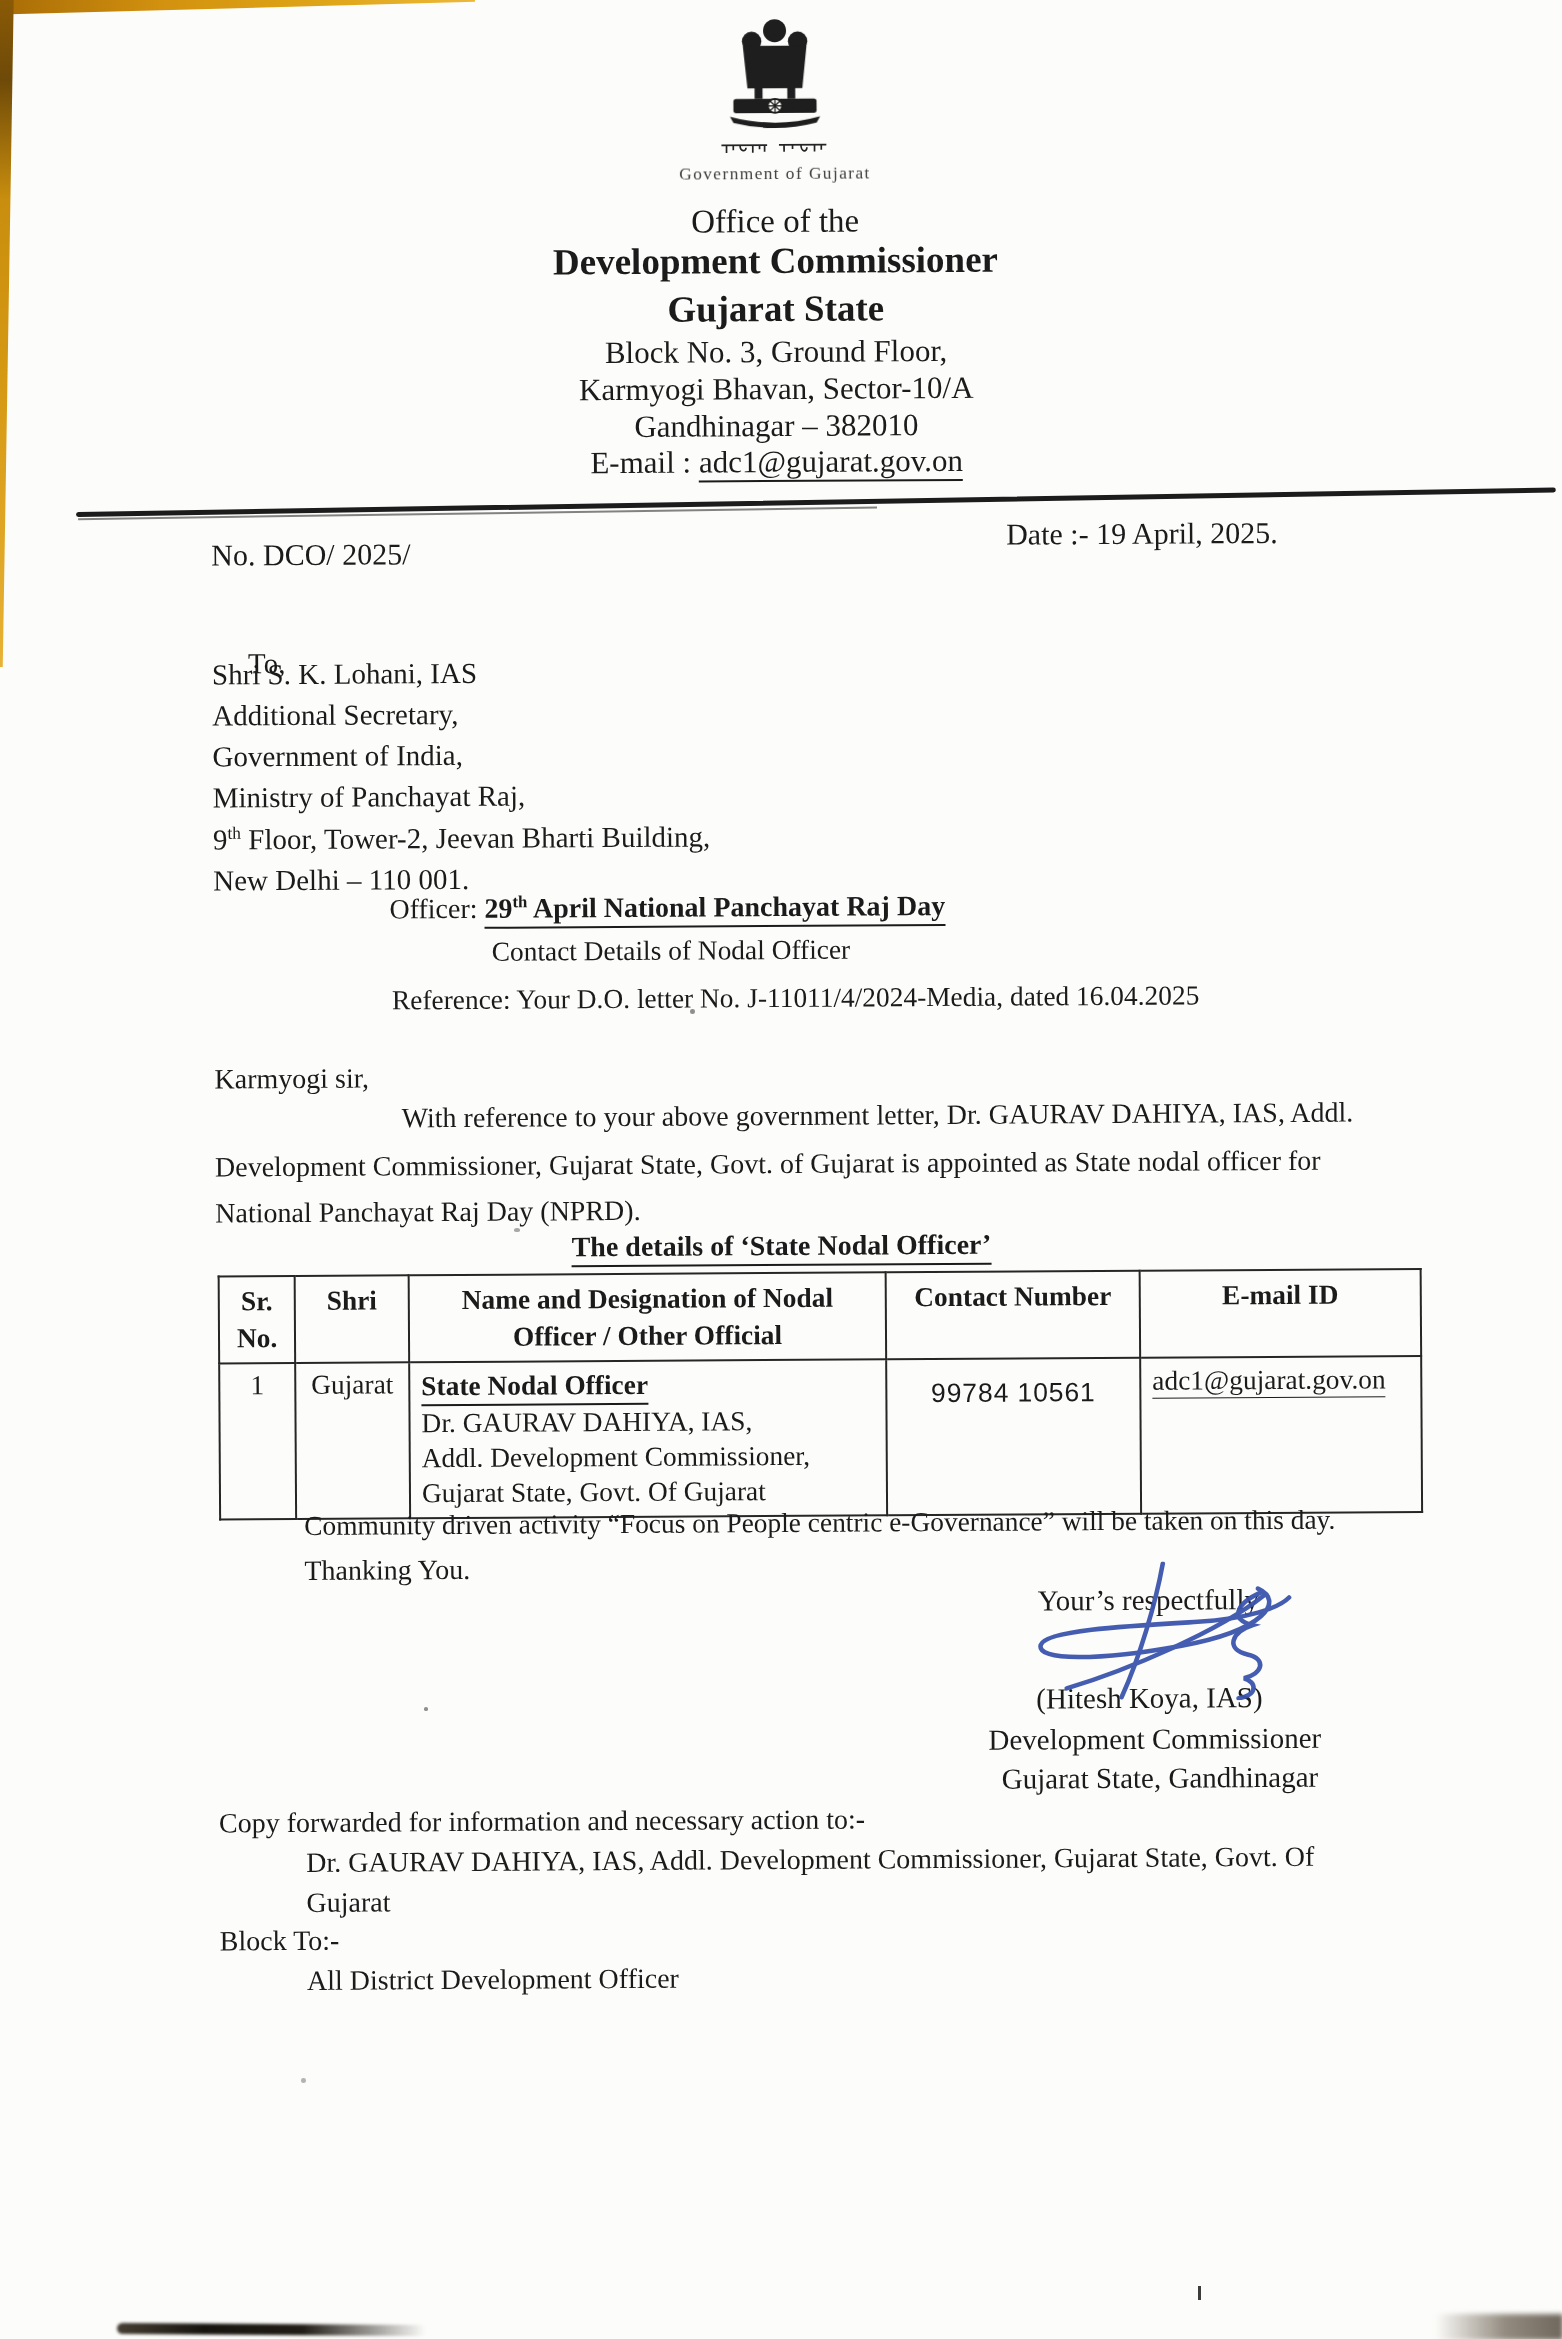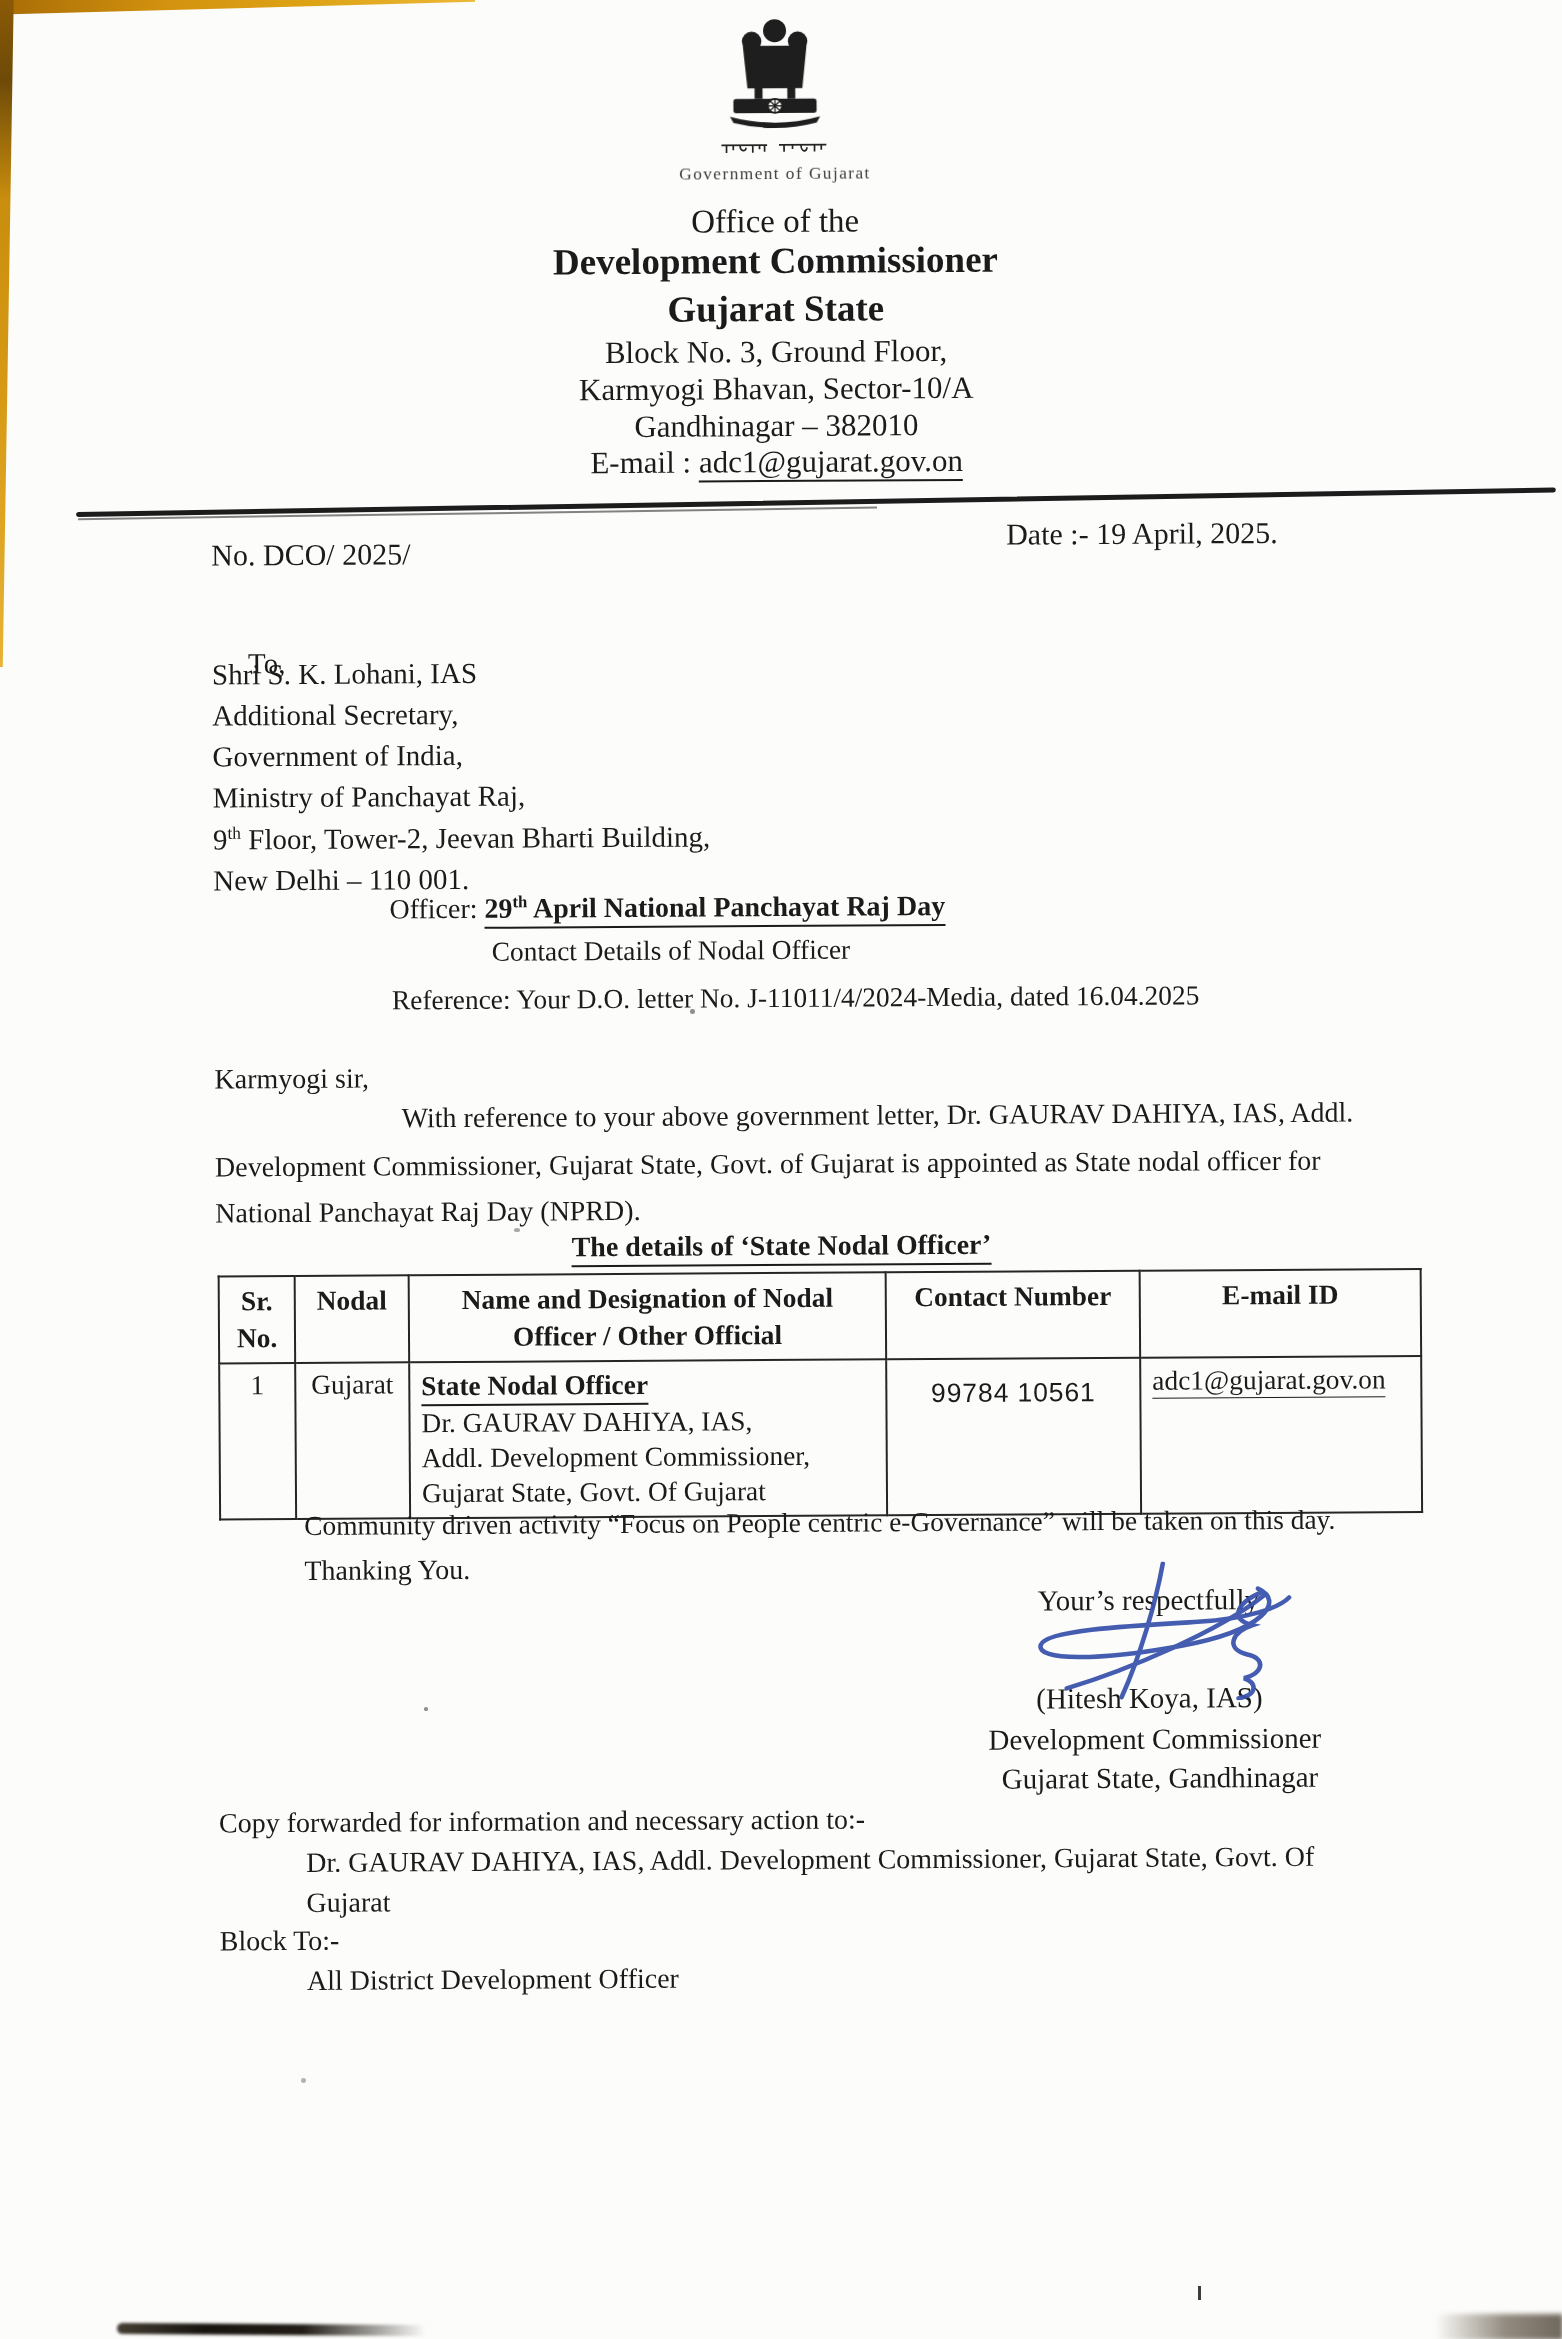--- a/index.html
+++ b/index.html
@@ -178,21 +178,21 @@
       <colgroup>
         <col style="width:76px">
           <col style="width:114px">
           <col style="width:477px">
         <col style="width:254px">
           <col style="width:281px">
       </colgroup>
       <thead>
         <tr>
           <th>Sr. No.</th>
-          <th style="white-space:normal;">Nodal</th>
+          <th style="white-space:normal;">Shri</th>
           <th style="white-space:normal;">Name and Designation of Nodal Officer / Other Official</th>
           <th>Contact Number</th>
           <th>E-mail ID</th>
         </tr>
       </thead>
       <tbody>
         <tr>
           <td class="c-sr">1</td>
           <td class="c-state">Gujarat</td>
           <td class="c-name">

